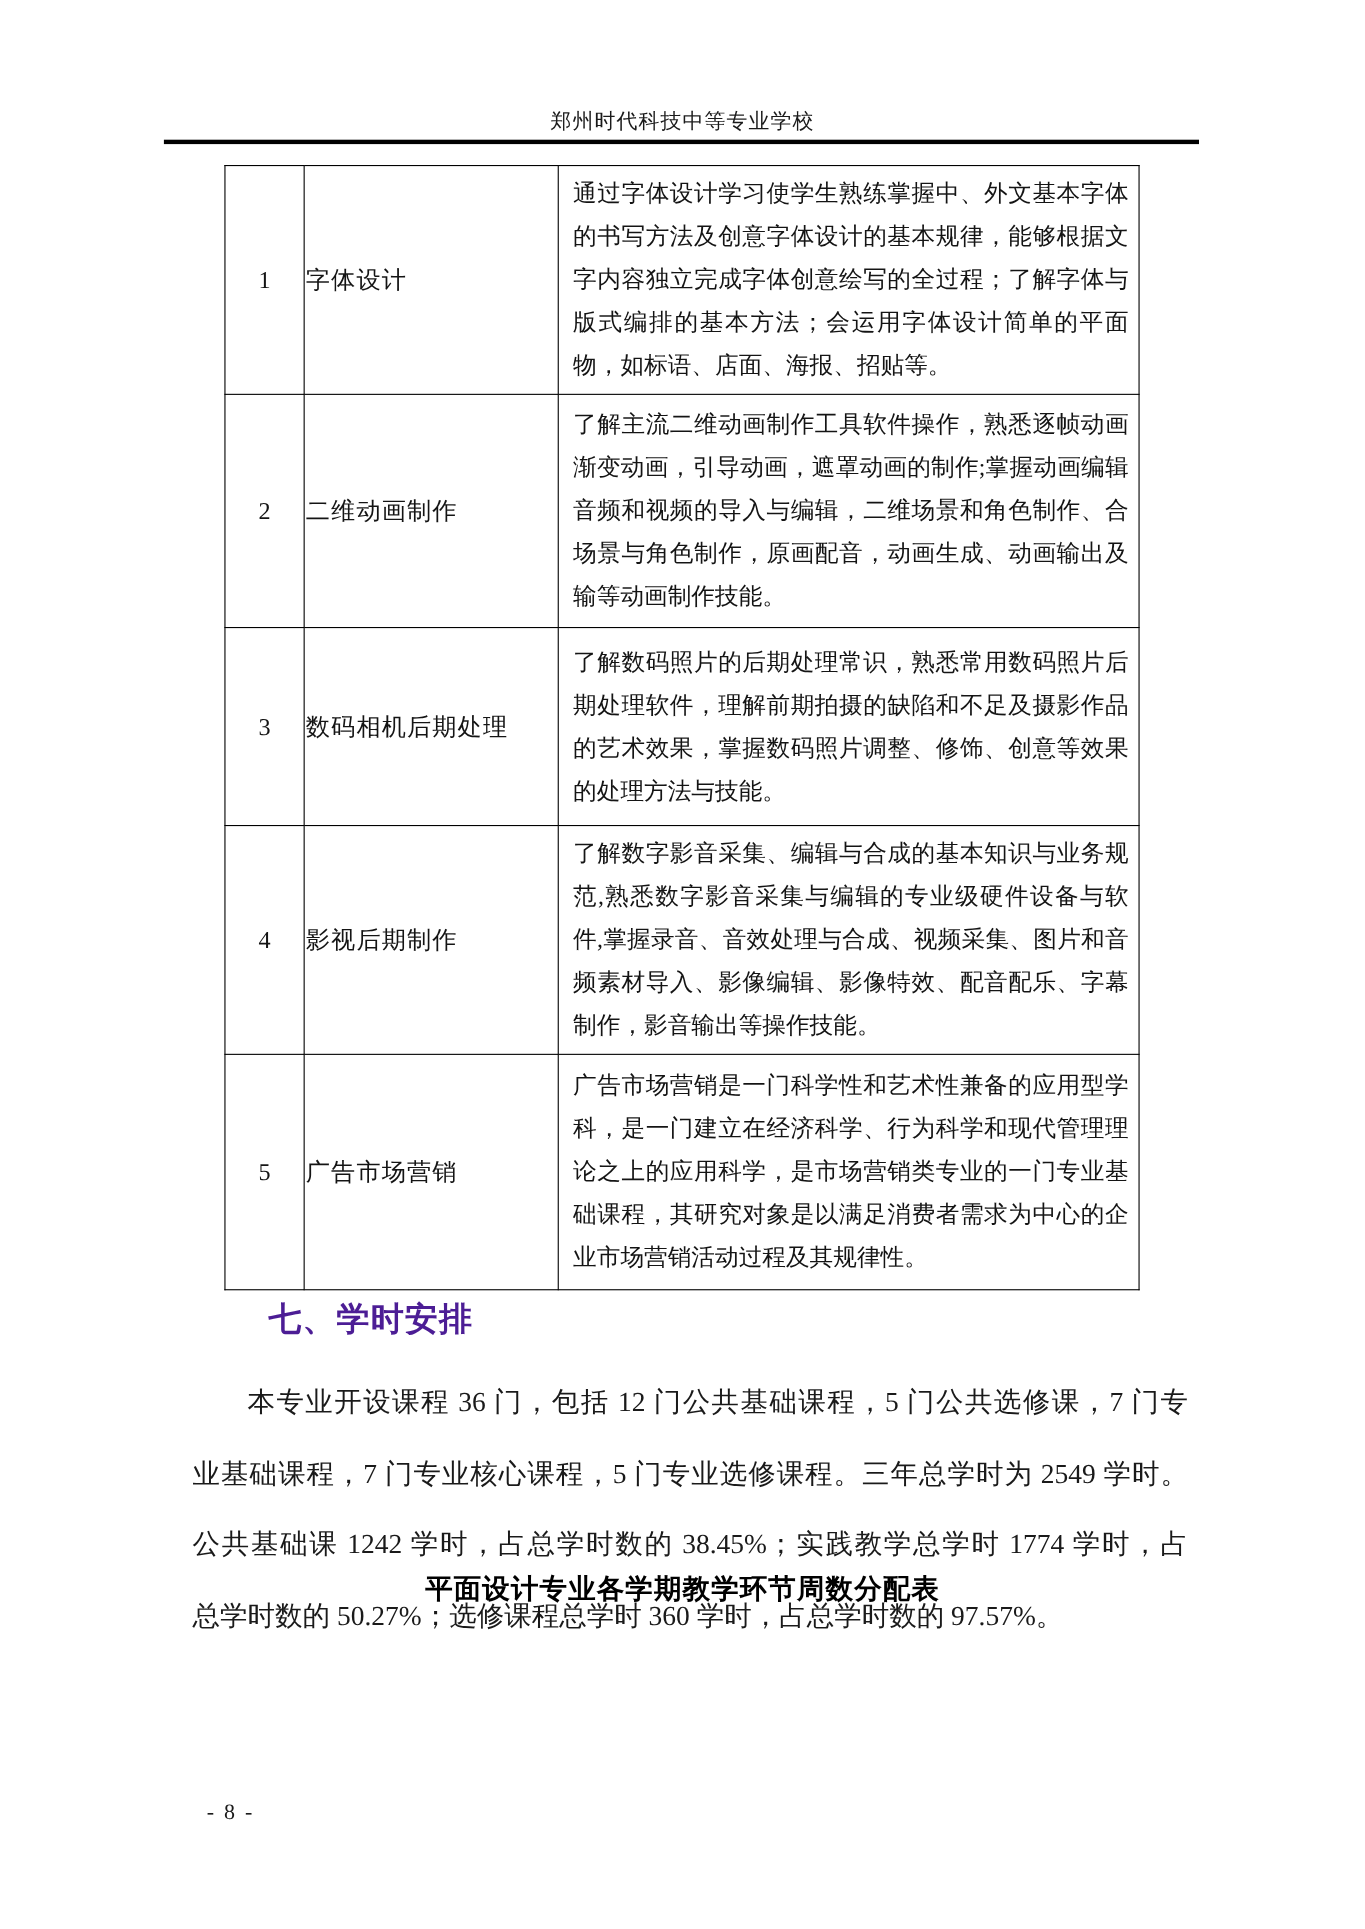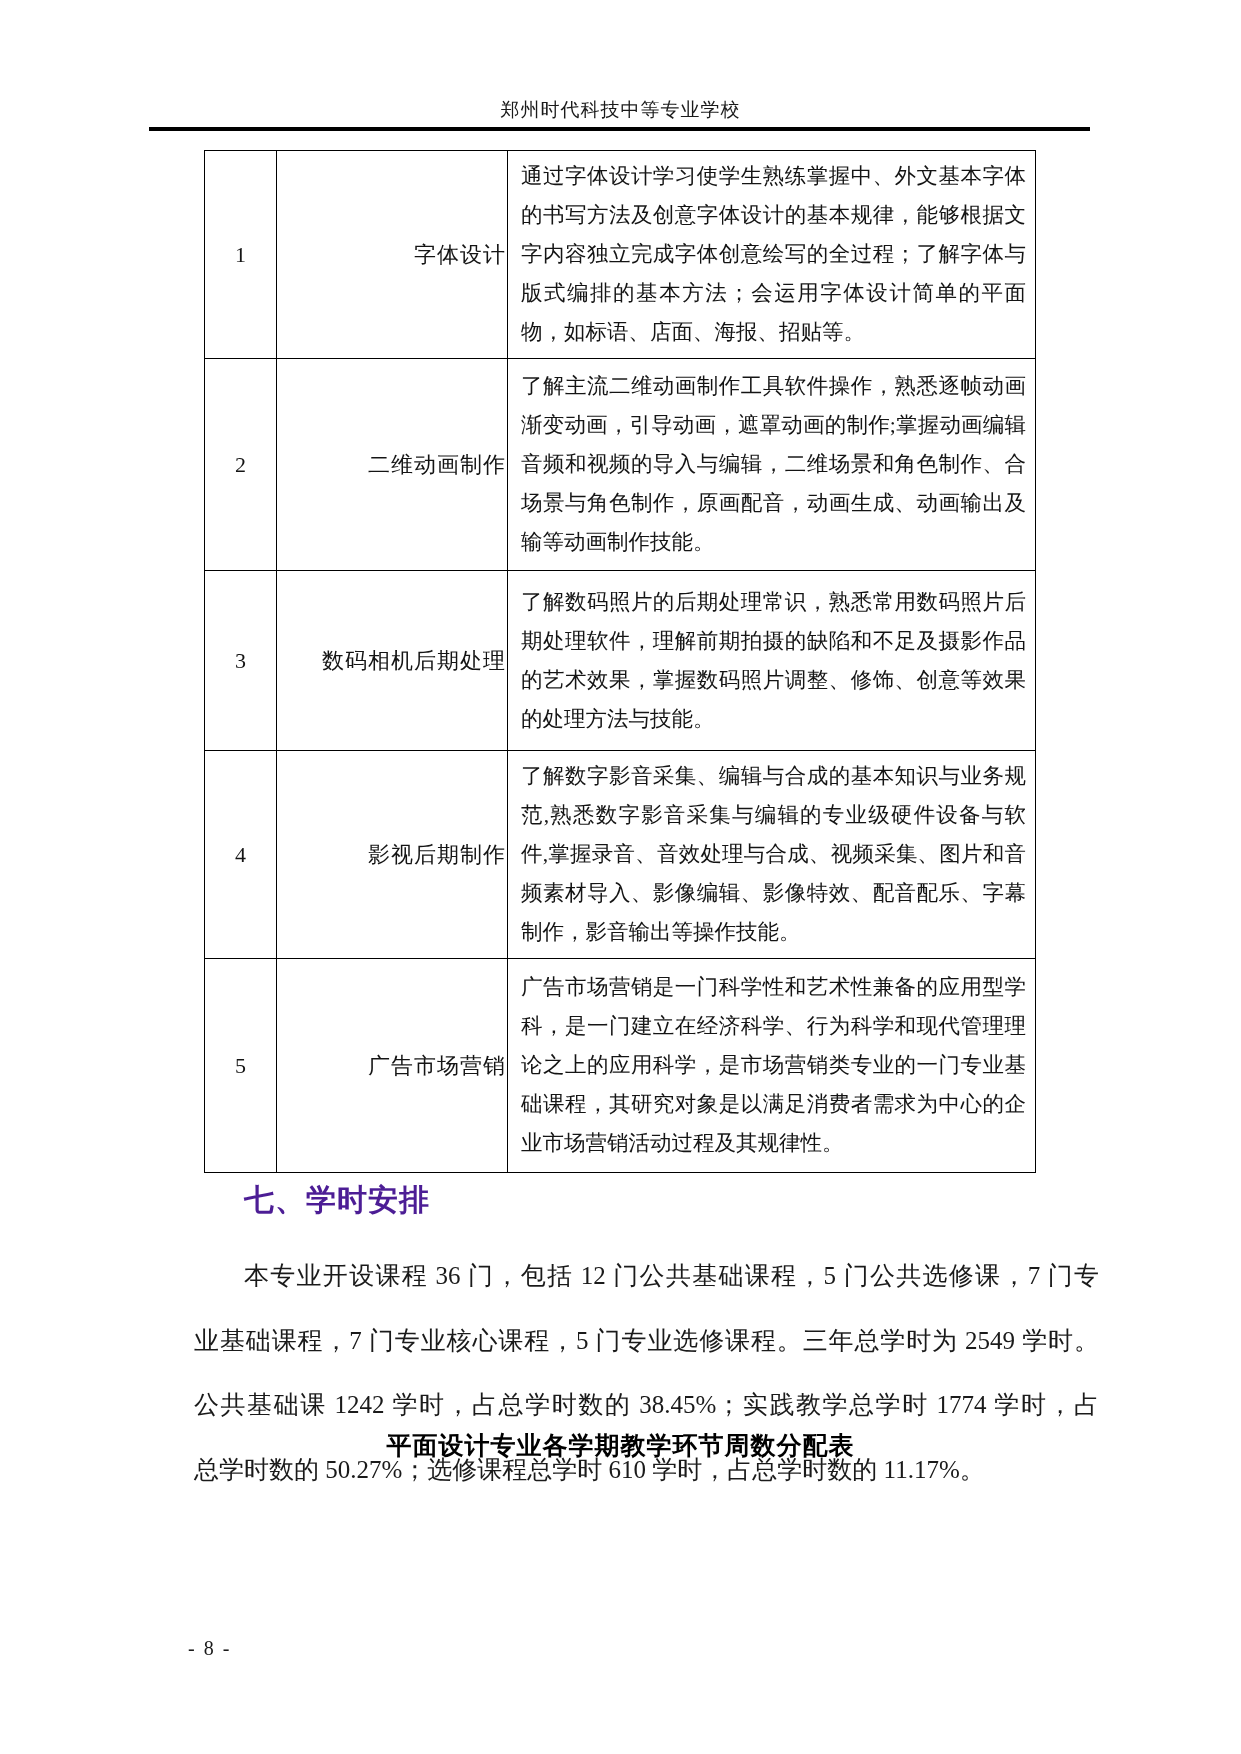--- a/index.html
+++ b/index.html
@@ -53,21 +53,21 @@
   .course-table tr:nth-of-type(1) { height: 208px; }
   .course-table tr:nth-of-type(2) { height: 212px; }
   .course-table tr:nth-of-type(3) { height: 180px; }
   .course-table tr:nth-of-type(4) { height: 208px; }
   .course-table tr:nth-of-type(5) { height: 214px; }
   td.cell-no {
     text-align: center;
     font-size: 22px;
   }
   td.cell-name {
-    text-align: right;
+    text-align: left;
     font-size: 22px;
     letter-spacing: 1px;
   }
   td.cell-desc {
     font-size: 21.5px;
     line-height: 39px;
     text-align: justify;
     padding: 4px 9px 4px 13px;
   }
 
@@ -81,21 +81,21 @@
     font-size: 30px;
     line-height: 34px;
     letter-spacing: 1px;
     color: #4c1d95;
   }
 
   
   .paragraph {
     position: absolute;
     top: 1244px;
-    left: 194px;
+    left: 175px;
     width: 905px;
     font-size: 25px;
     line-height: 64.7px;
     color: #1a1a1a;
   }
   .paragraph .para-line {
     text-align: justify;
     text-align-last: justify;
   }
   .paragraph .para-line:first-of-type { text-indent: 50px; }
@@ -177,20 +177,20 @@
   <div class="section-heading">七、学时安排</div>
 
   <div class="paragraph">
 
       <div class="para-line">本专业开设课程 36 门，包括 12 门公共基础课程，5 门公共选修课，7 门专</div>
 
       <div class="para-line">业基础课程，7 门专业核心课程，5 门专业选修课程。三年总学时为 2549 学时。</div>
 
       <div class="para-line">公共基础课 1242 学时，占总学时数的 38.45%；实践教学总学时 1774 学时，占</div>
 
-      <div class="para-line">总学时数的 50.27%；选修课程总学时 610 学时，占总学时数的 11.17%。</div>
+      <div class="para-line">总学时数的 50.27%；选修课程总学时 360 学时，占总学时数的 97.57%。</div>
     </div>
 
   <div class="table-title">平面设计专业各学期教学环节周数分配表</div>
 
   <div class="page-number">- 8 -</div>
 
 </div>
 
 </body></html>

